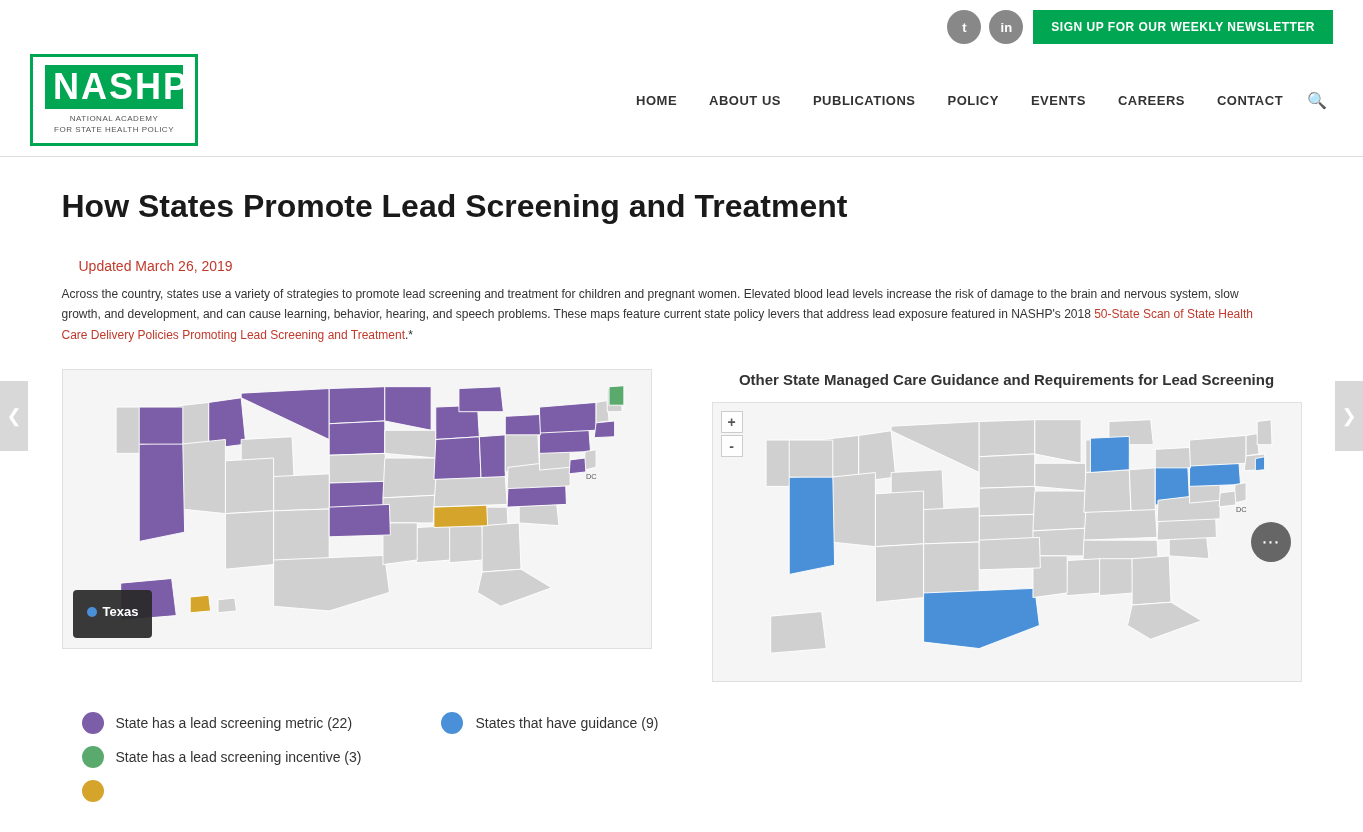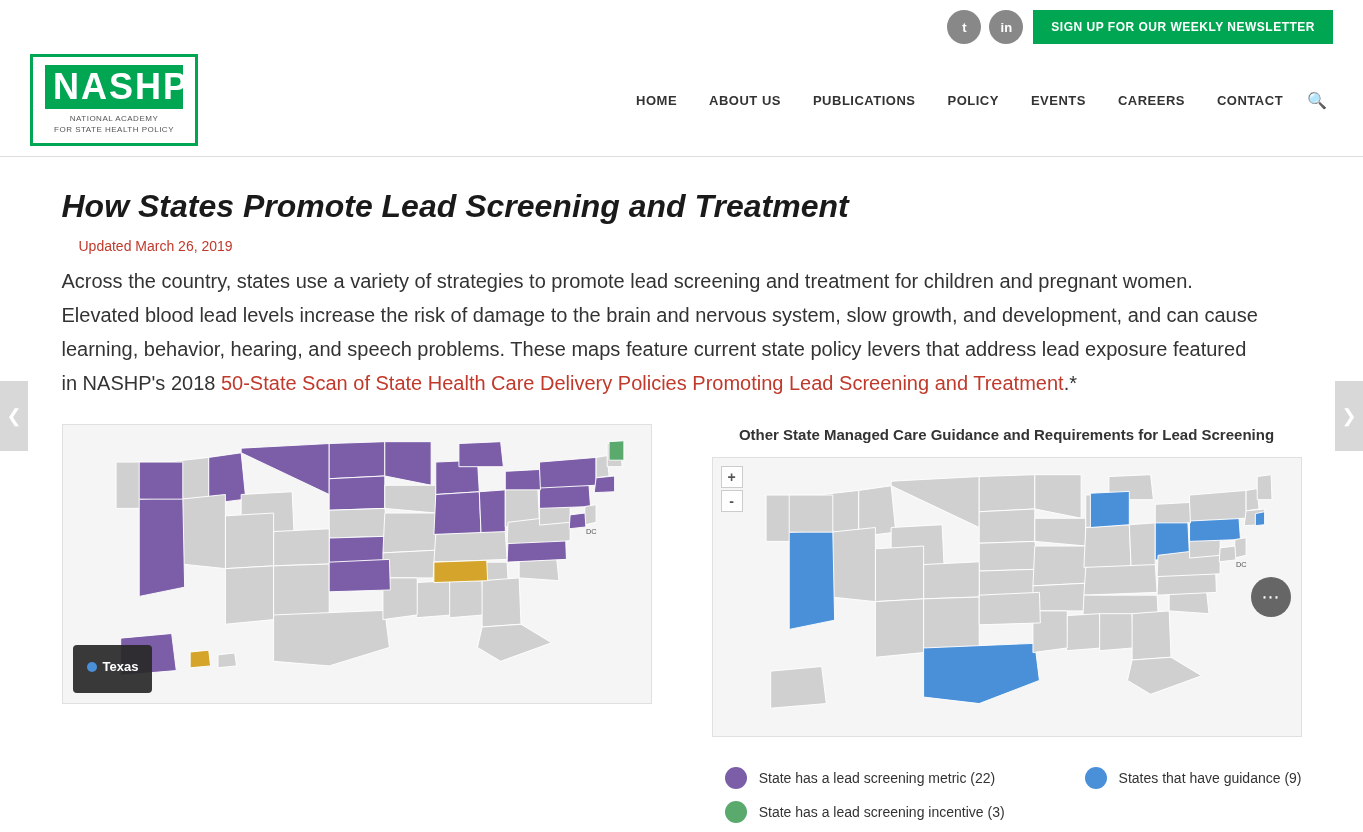--- a/index.html
+++ b/index.html
@@ -105,37 +105,36 @@
     .content {
       max-width: 1300px;
       margin: 0 auto;
       padding: 30px 30px;
     }
 
     .page-title {
       font-size: 32px;
       font-weight: 900;
       color: #1a1a1a;
-      margin-bottom: 12px;
+      margin-bottom: 32px;
       line-height: 1.2;
-      font-style: italic;
     }
 
     .updated-date {
       color: #c0392b;
       font-size: 14px;
       margin-bottom: 10px;
       padding-left: 17px;
     }
     .updated-date span {
       color: #c0392b;
     }
 
     .article-text {
-      font-size: 20px;
+      font-size: 12px;
       line-height: 1.7;
       color: #333;
       margin-bottom: 24px;
       max-width: 1200px;
     }
     .article-text a {
       color: #c0392b;
       text-decoration: none;
     }
 
@@ -265,21 +264,20 @@
     }
     .side-arrow-left { left: 0; }
     .side-arrow-right { right: 0; }
 
     
     .legend-section {
       display: flex;
       gap: 80px;
       margin-top: 8px;
       padding-left: 20px;
-      justify-content: flex-end;
     }
     .legend-left, .legend-right {
       display: flex;
       flex-direction: column;
       gap: 12px;
     }
     .legend-item {
       display: flex;
       align-items: center;
       gap: 12px;

